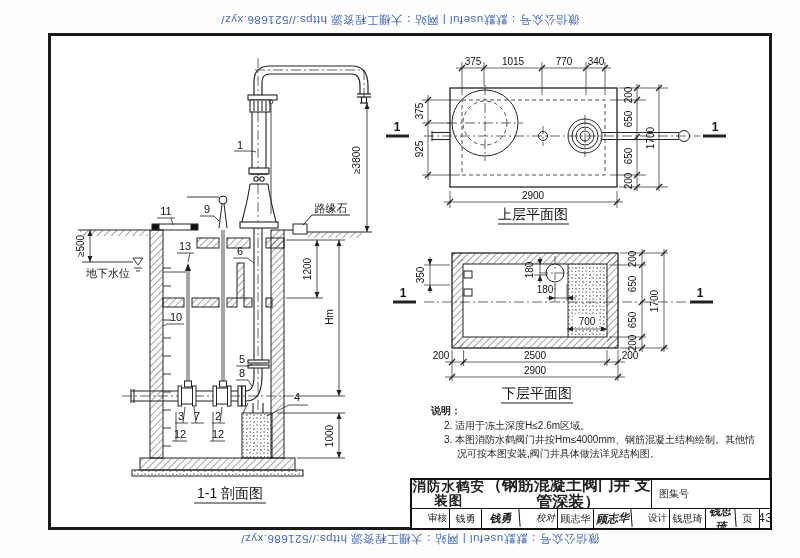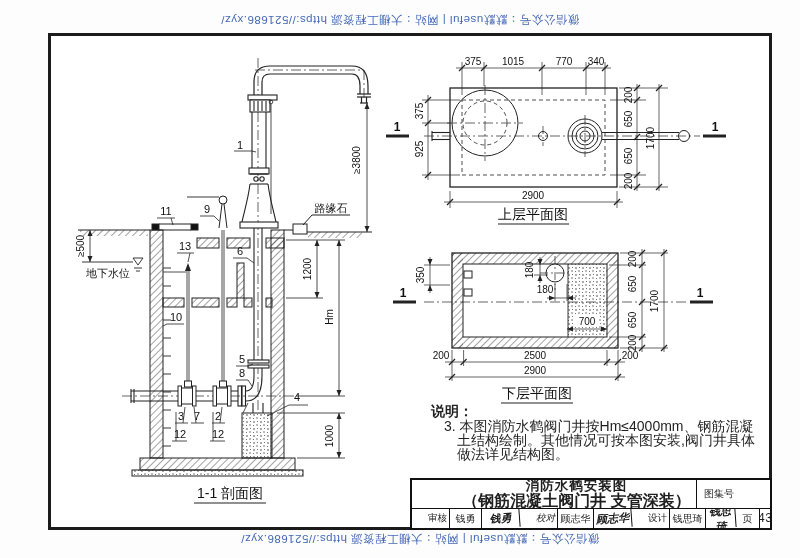--- a/index.html
+++ b/index.html
@@ -9,32 +9,32 @@
         transform:rotate(180deg);white-space:nowrap;}
   #wm-top{top:12px;left:180px;width:440px;text-align:center;}
   #wm-bottom{top:531px;left:195px;width:450px;text-align:center;}
   #frame{position:absolute;left:48px;top:33px;width:724px;height:497px;
         border:3px solid #1b1b1b;box-sizing:border-box;background:#fff;}
   svg{position:absolute;left:0;top:0;}
   svg text{font-family:"Liberation Sans",sans-serif;fill:#111;}
   .t10{font-size:10px;} .t11{font-size:11px;} .t12{font-size:12px;font-weight:bold;}
   .t14{font-size:14px;}
   
-  #notes{position:absolute;left:431px;top:404px;width:332px;font-size:14px;line-height:14px;}
+  #notes{position:absolute;left:431px;top:404px;width:332px;font-size:10px;line-height:14px;}
   #notes .nh{font-weight:bold;margin-bottom:1px;}
   #notes .ni{padding-left:26px;text-indent:-13px;}
   
   #tblock{position:absolute;left:410px;top:478px;width:362px;height:52px;
         border:2px solid #111;box-sizing:border-box;display:flex;flex-direction:column;background:#fff;}
   #tblock .row{display:flex;flex:1;min-height:0;}
   #tblock .row1{flex:0 0 28px;border-bottom:1px solid #111;}
   #tblock .cell{border-right:1px solid #111;display:flex;align-items:center;justify-content:center;
         text-align:center;overflow:hidden;box-sizing:border-box;}
   #tblock .cell:last-child{border-right:none;}
-  .titlecell{flex:0 0 240px;flex-direction:column;line-height:1.05;margin-left:45px;}
+  .titlecell{flex:0 0 240px;line-height:1.05;}
   .maintitle{font-size:13.5px;font-weight:bold;letter-spacing:1px;}
   .subtitle{font-size:16px;font-weight:bold;}
   .atlaslabel{flex:0 0 44px;font-size:10px;}
   .atlasno{flex:1;font-size:12.5px;letter-spacing:1px;}
   .lbl{font-size:9.5px;margin-left:14px;}
   .nm{font-size:10px;}
   .sig{font-family:"DejaVu Serif",serif;font-style:italic;font-weight:bold;font-size:11px;
         transform:rotate(-4deg);}
   .c-shen{flex:0 0 24px;} .c-qy{flex:0 0 32px;} .c-sig1{flex:0 0 38px;}
   .c-jiao{flex:0 0 24px;font-style:italic;} .c-gzh{flex:0 0 36px;} .c-sig2{flex:0 0 38px;}
@@ -483,20 +483,21 @@
       <text class="t10" x="630" y="359" text-anchor="middle">200</text>
       <text class="t10" x="535" y="374" text-anchor="middle">2900</text>
       <text class="t12" x="403" y="297" text-anchor="middle">1</text>
       <text class="t12" x="700" y="297" text-anchor="middle">1</text>
       <text class="t14" x="537" y="398" text-anchor="middle">下层平面图</text>
     </g>
   </svg>
 
   <div id="notes">
     <div class="nh">说明：</div>
+    <div class="ni">2. 适用于冻土深度H≤2.6m区域。</div>
     <div class="ni">3. 本图消防水鹤阀门井按Hm≤4000mm、钢筋混凝土结构绘制。其他情况可按本图安装,阀门井具体做法详见结构图。</div>
   </div>
 
   <div id="tblock">
     <div class="row row1">
       <div class="cell titlecell">
         <div class="maintitle">消防水鹤安装图</div>
         <div class="subtitle">（钢筋混凝土阀门井 支管深装）</div>
       </div>
       <div class="cell atlaslabel">图集号</div>

